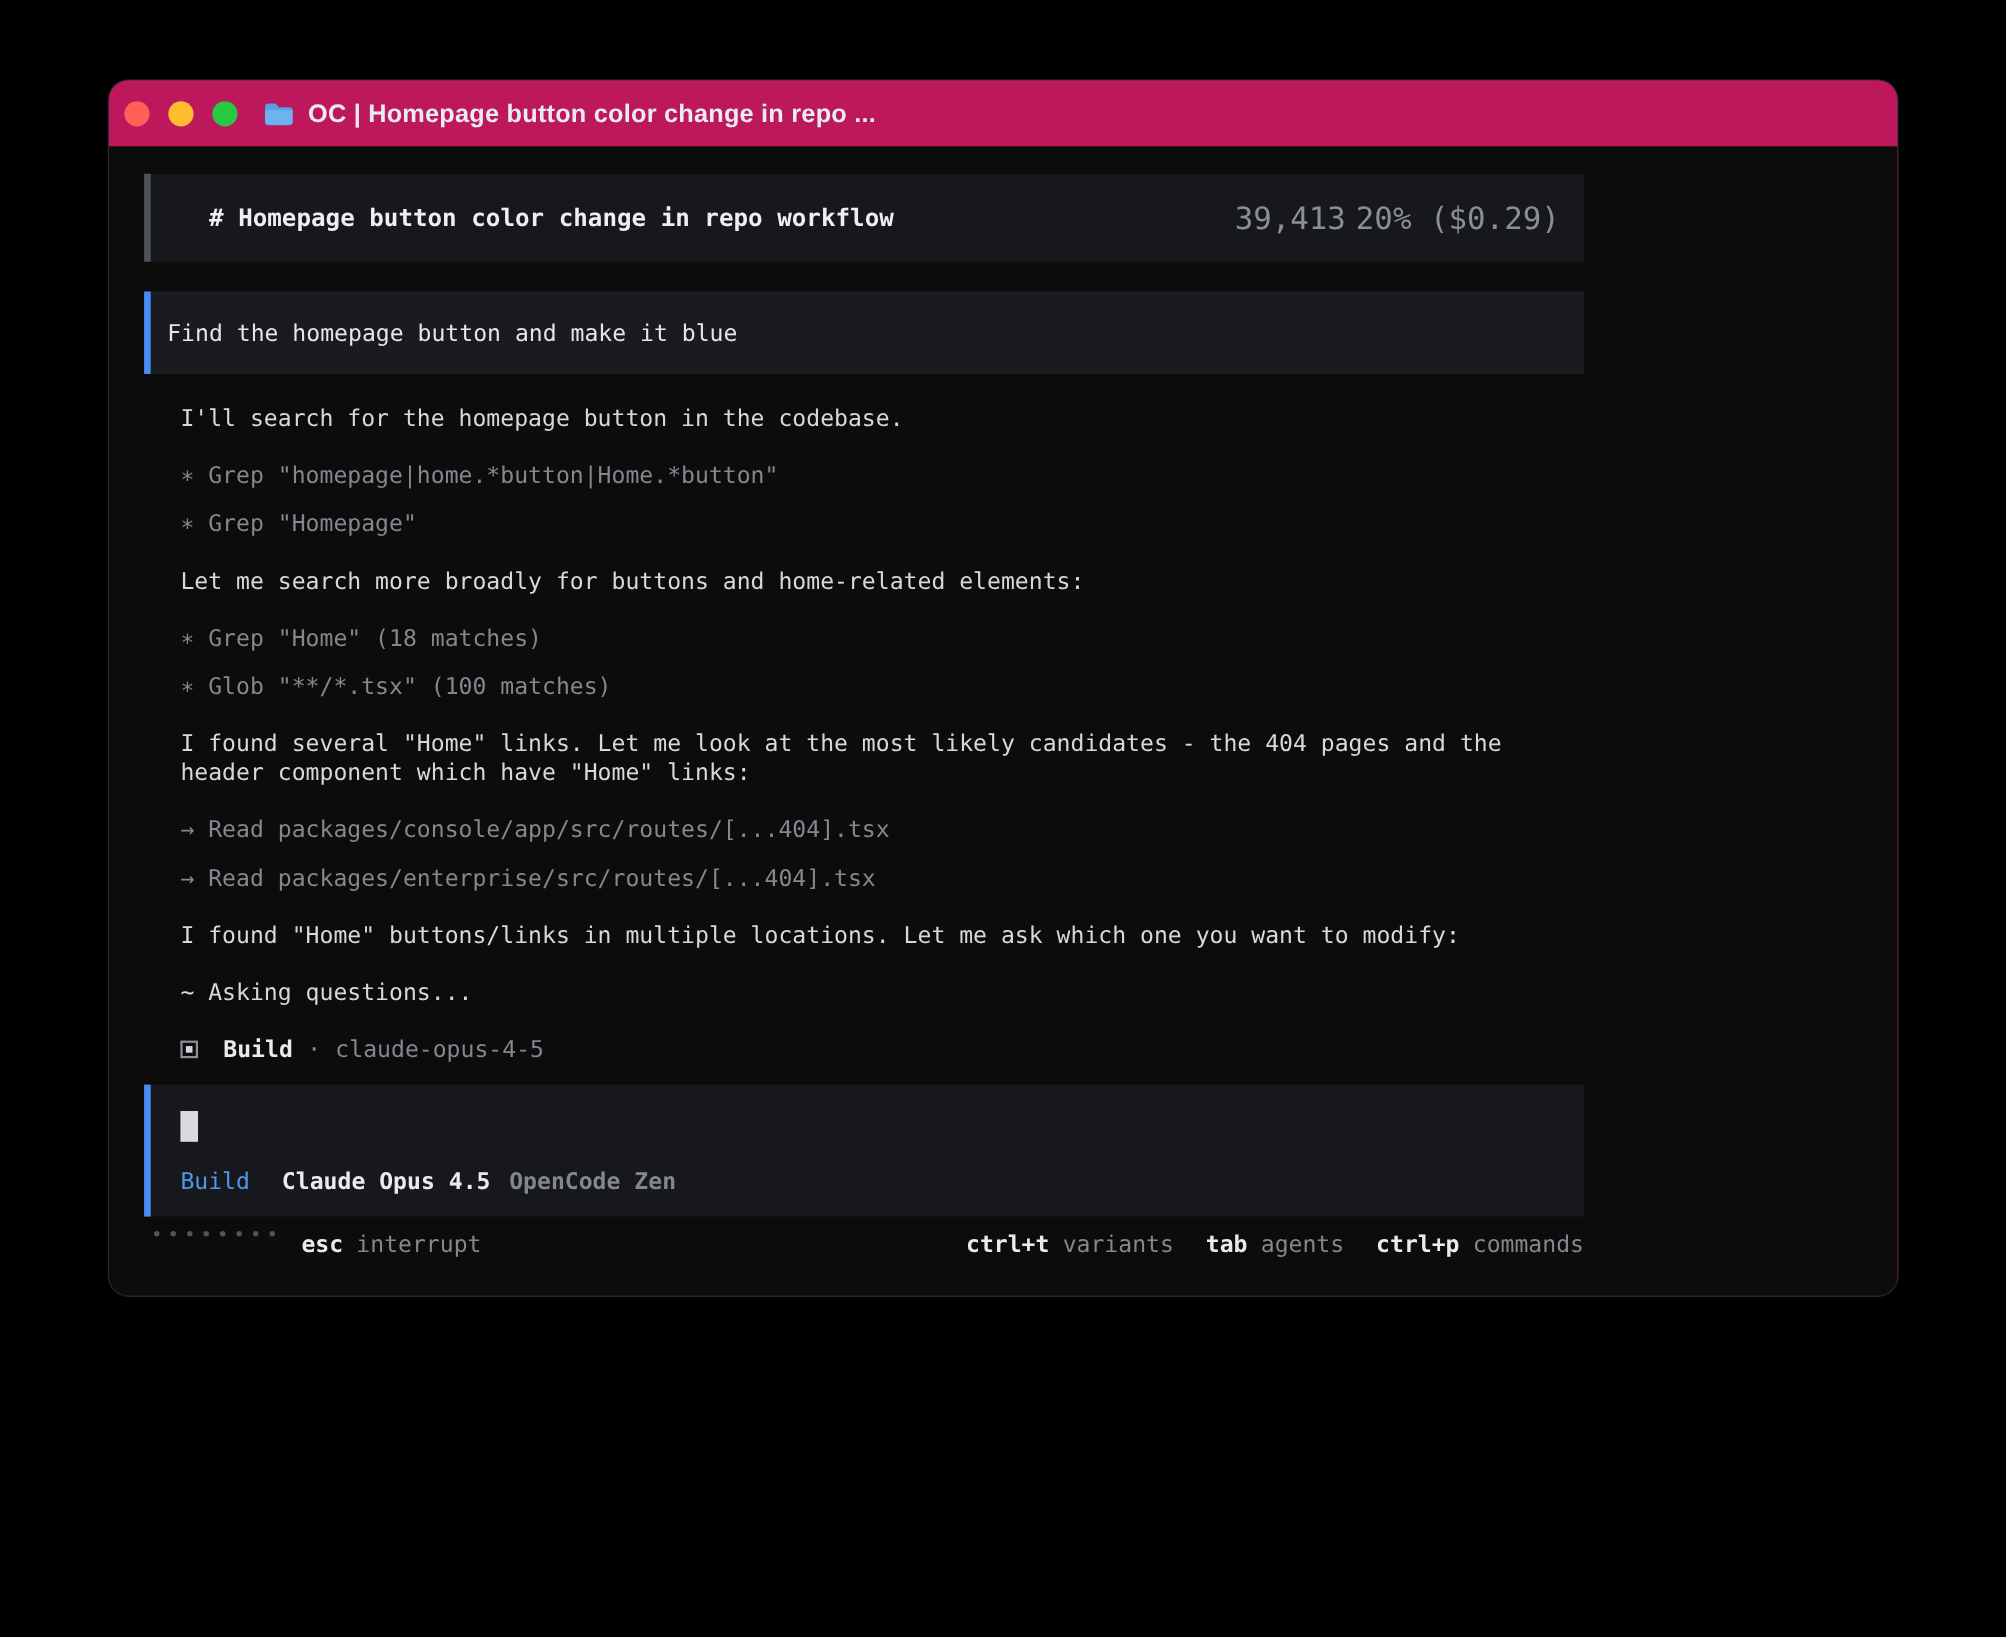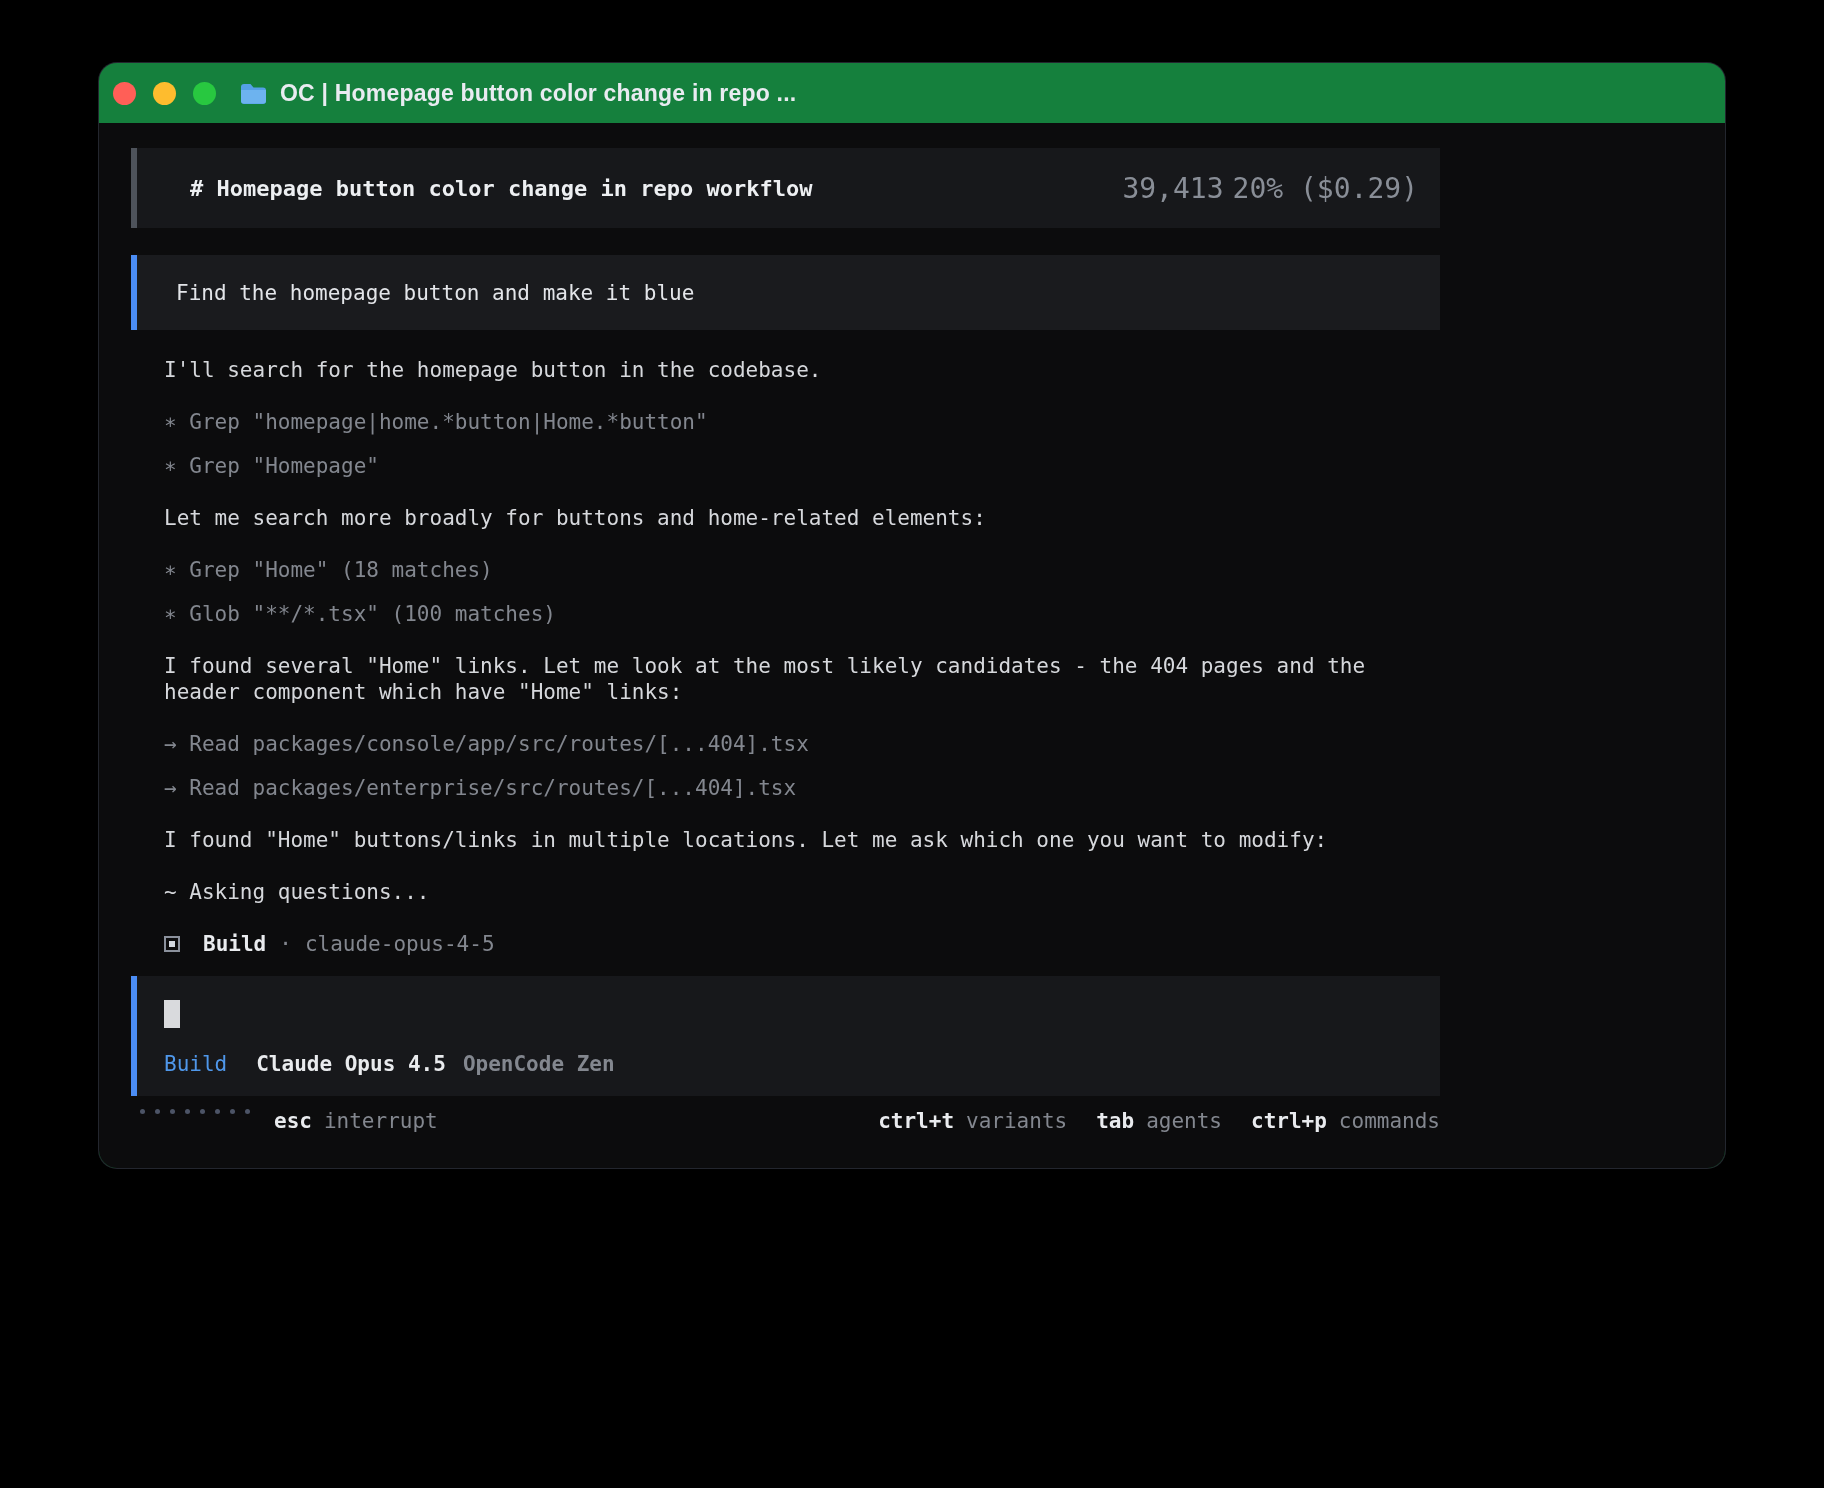--- a/index.html
+++ b/index.html
@@ -1,21 +1,21 @@
 <!DOCTYPE html>
 <html><head>
 <meta charset="utf-8">
 <style>
   * { margin:0; padding:0; box-sizing:border-box; }
   html,body { width:1824px; height:1488px; background:#000; overflow:hidden; }
   body { font-family:"DejaVu Sans Mono", monospace; }
 
   .window {
-    position:absolute; left:99px; top:63px; width:1626px; height:1105px;
-    border-radius:18px; background:#15803d; overflow:hidden;
+    position:absolute; left:99px; top:73px; width:1626px; height:1105px;
+    border-radius:18px; background:#be185d; overflow:hidden;
     box-shadow:0 0 0 1px #23262e, 0 24px 70px rgba(0,0,0,.65);
   }
   .titlebar { height:60px; display:flex; align-items:center; padding-left:14px; }
   .lights { display:flex; gap:17px; }
   .light { width:23px; height:23px; border-radius:50%; }
   .light.red { background:#ff5f57; }
   .light.yellow { background:#febc2e; }
   .light.green { background:#28c840; }
   .titlewrap { margin-left:24px; display:flex; align-items:center; gap:13px; }
   .folder-icon { display:inline-flex; }
@@ -26,21 +26,21 @@
   .session-header {
     width:1309px; height:80px; background:#17181b; border-left:6px solid #4e535b;
     display:flex; align-items:center; justify-content:space-between; padding:0 22px 0 53px;
   }
   .session-title { font-size:22px; font-weight:700; color:#edeff2; white-space:pre; }
   .session-stats { display:flex; gap:9px; font-size:28px; color:#898e97; white-space:pre;text-align:center; }
 
   .user-box {
     margin-top:27px; width:1309px; min-height:75px; background:#1a1b1e;
     border-left:6px solid #4b8df5; display:flex; align-items:center;
-    padding-left:39px; font-size:21px; color:#e3e5e9;
+    padding-left:15px; font-size:21px; color:#e3e5e9;
   }
 
   .conversation { margin-top:27px; margin-left:33px; width:1246px; font-size:21px; line-height:26px; color:#d6d8dc; }
   .block { margin-bottom:26px; }
   .block:last-child { margin-bottom:0; }
   .line { white-space:pre-wrap;margin-top:18px; }
   .tool { color:#83878f; }
 
   .agent-line { display:flex; align-items:center; height:26px; }
   .agent-icon { width:16px; height:16px; border:2px solid #8b919c; display:inline-flex; align-items:center; justify-content:center; margin-right:23px; }

